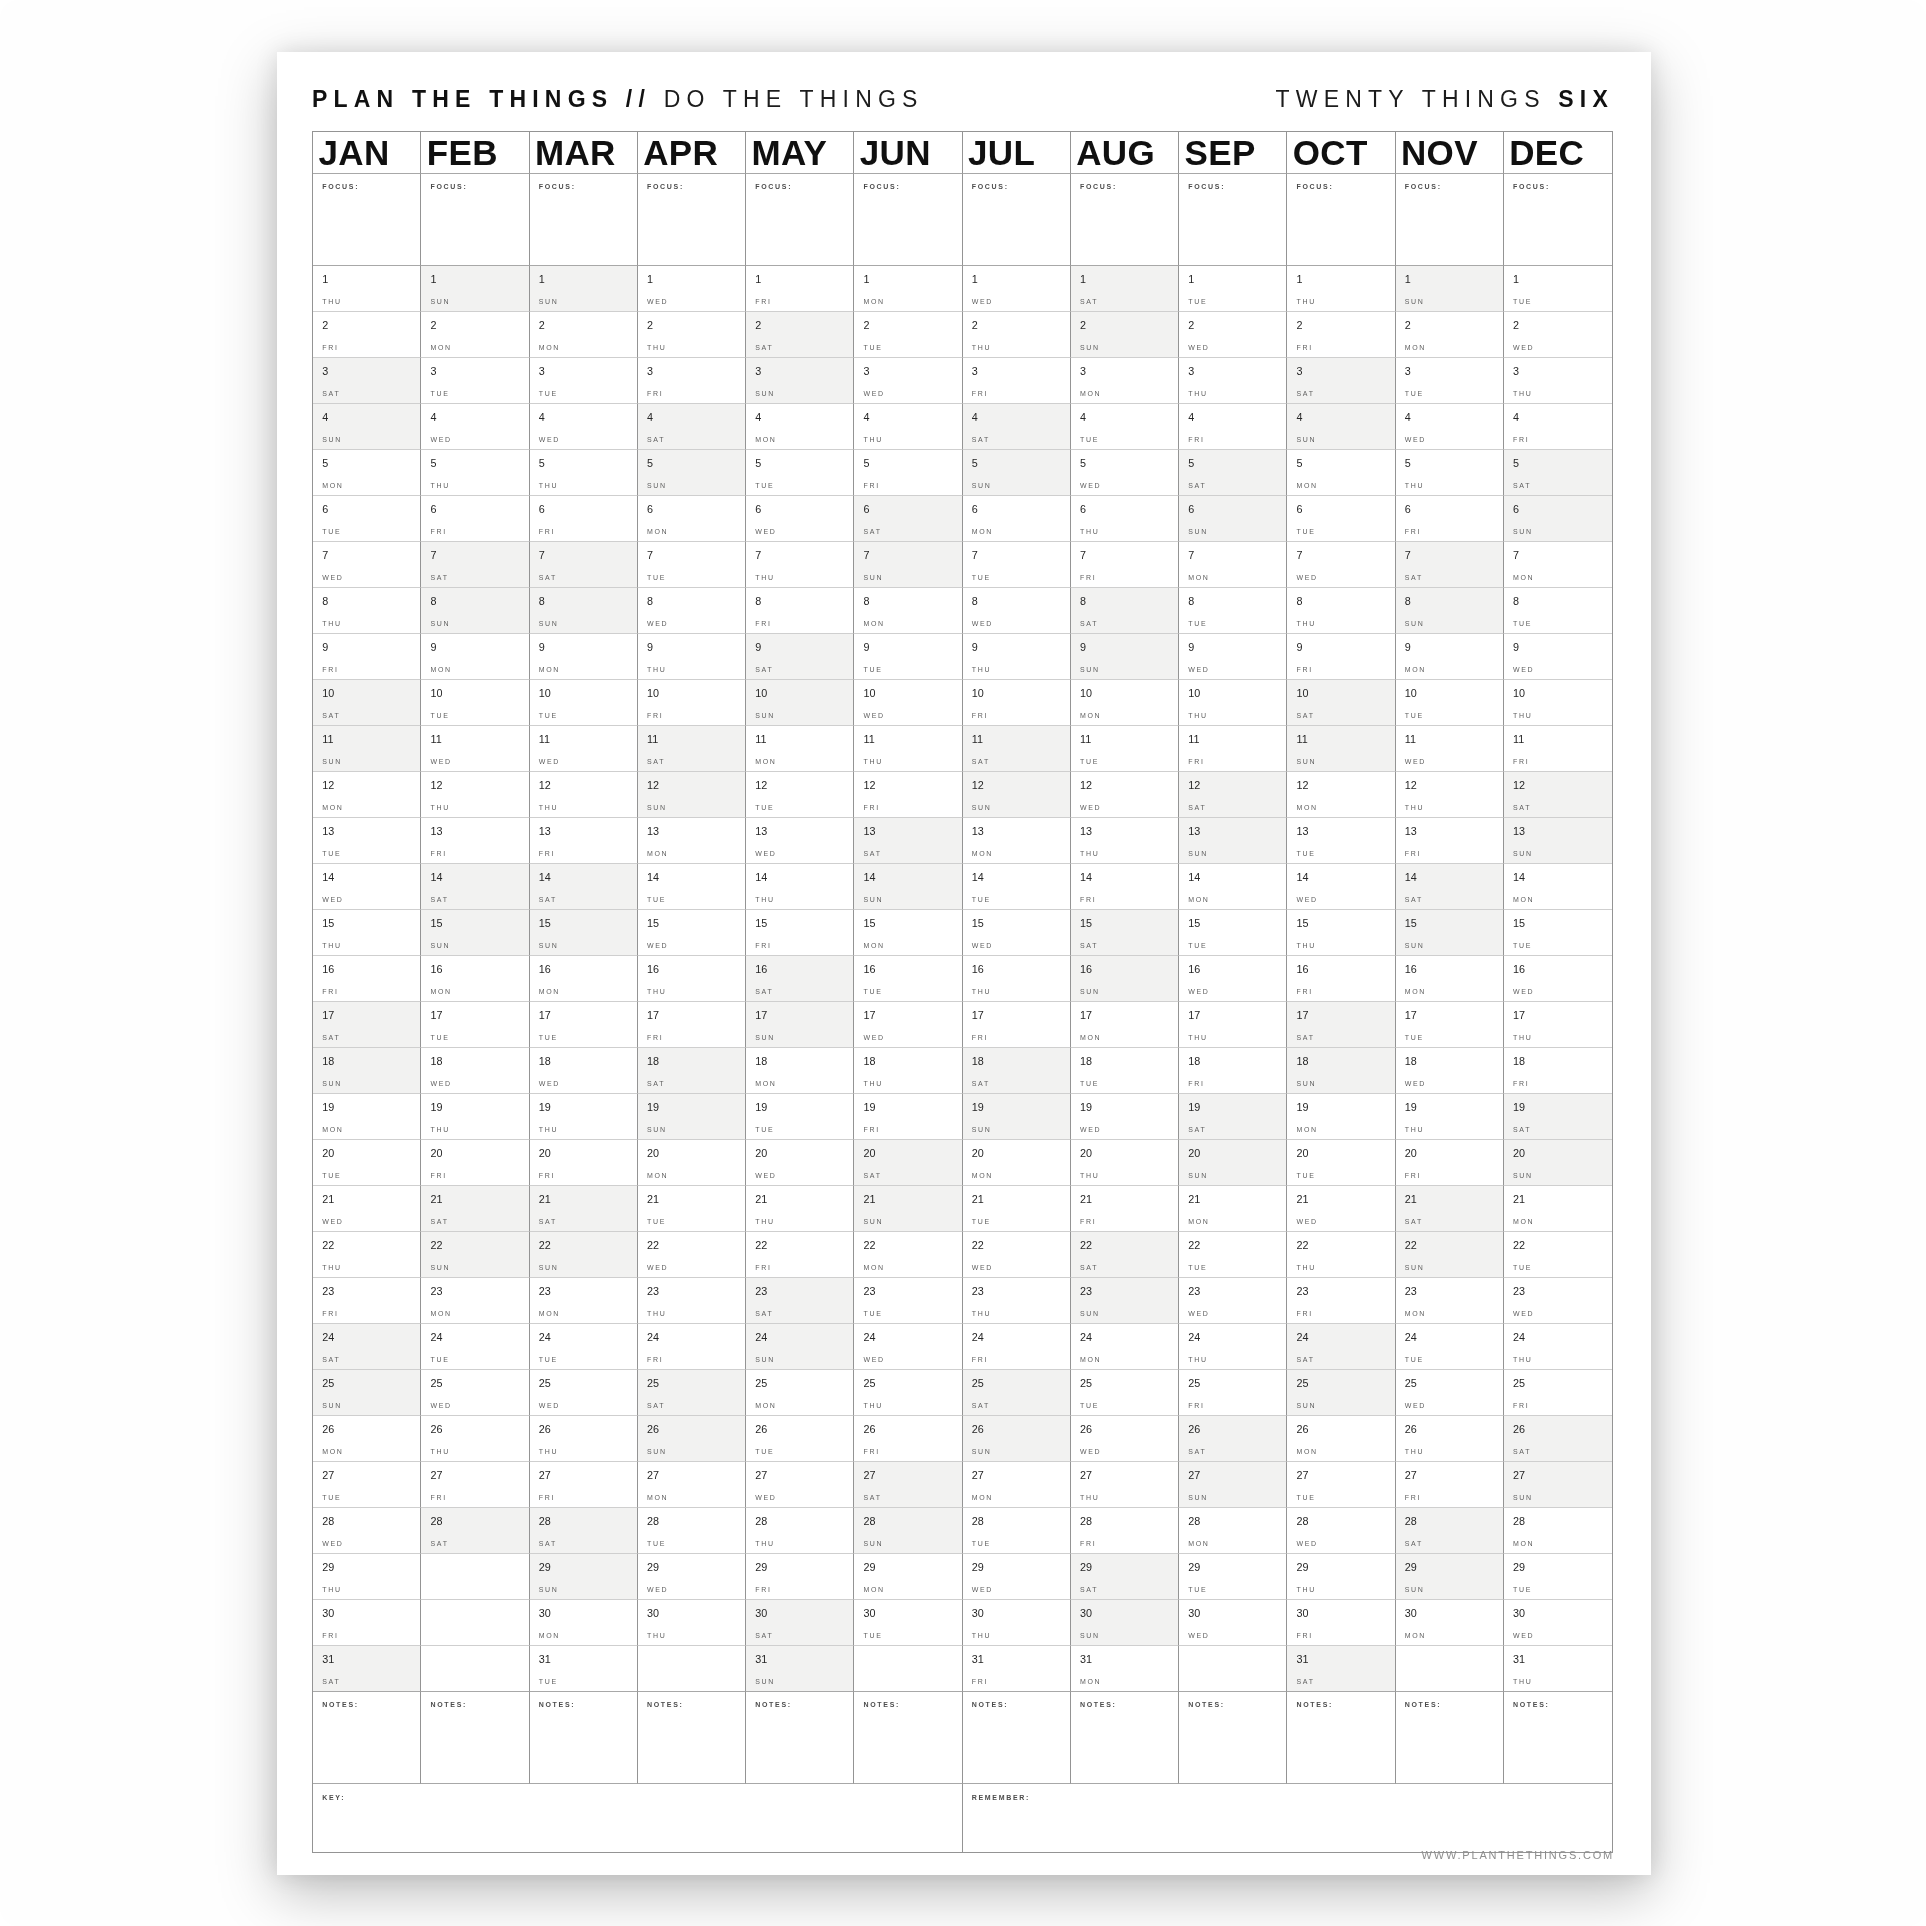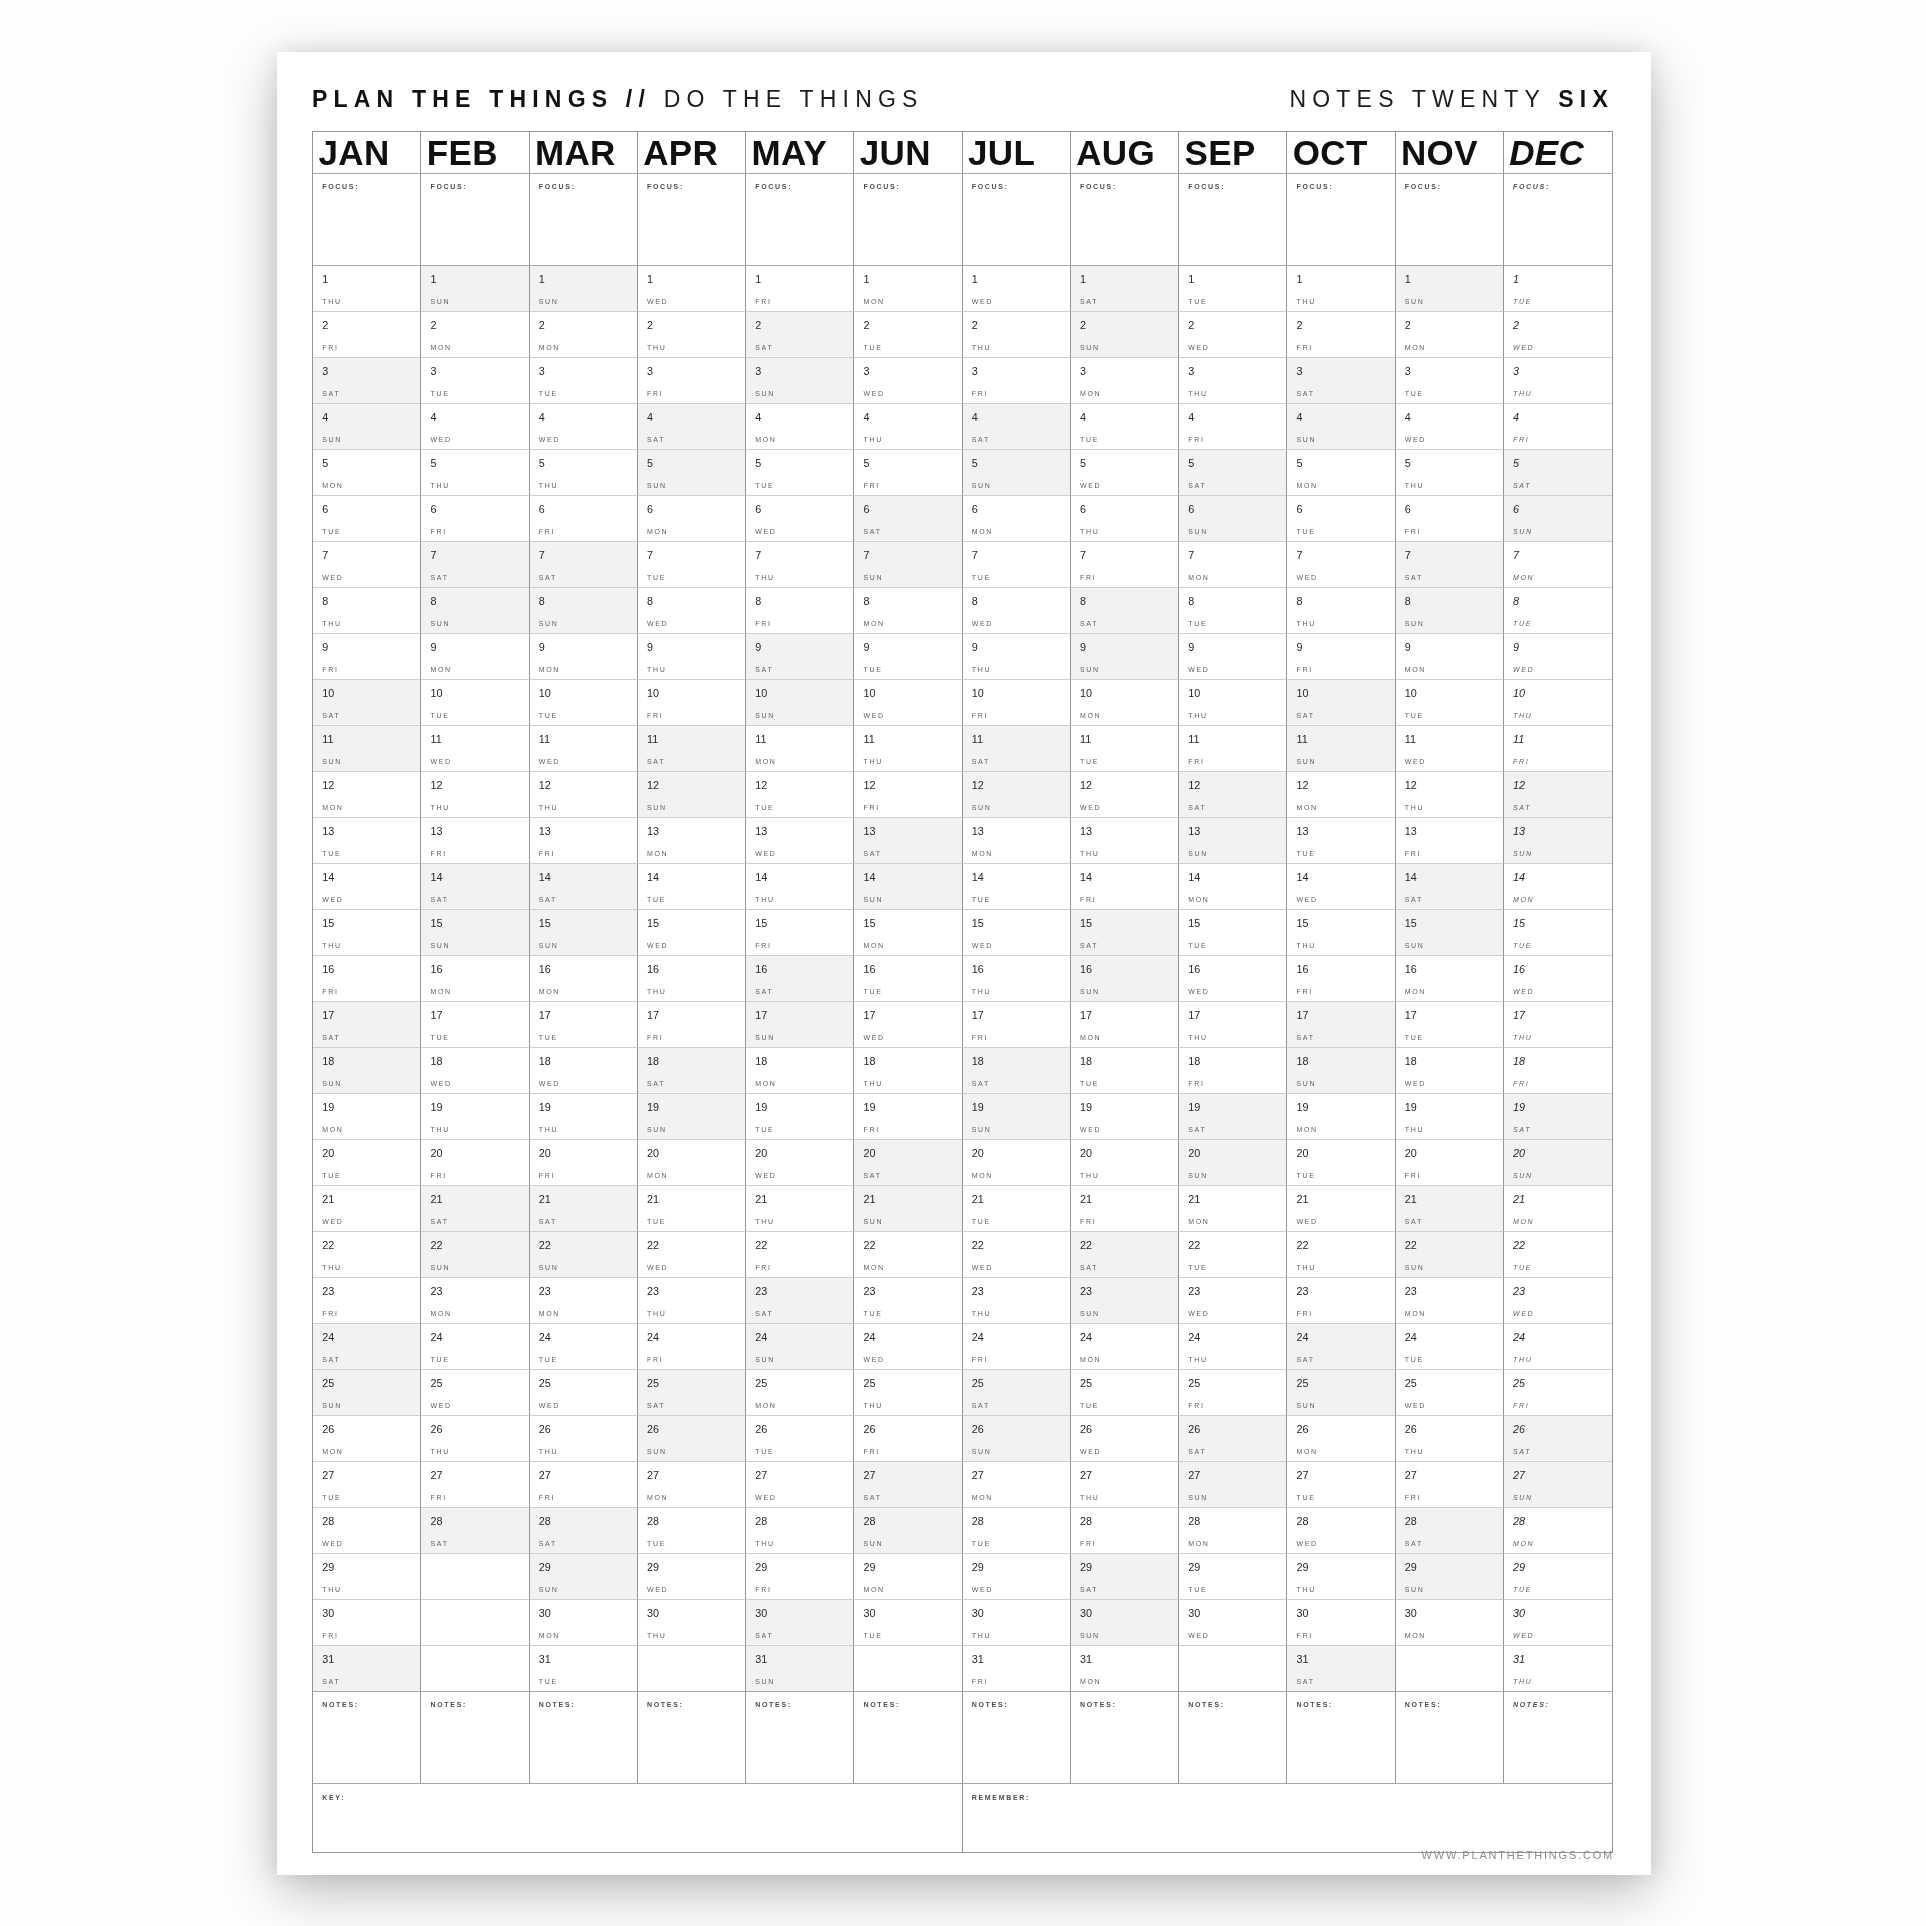--- a/index.html
+++ b/index.html
@@ -22,21 +22,21 @@
 
   .grid {
     position:absolute; left:35px; top:79px; width:1301px;
     display:grid;
     grid-template-columns: repeat(12, 1fr);
     grid-template-rows: 42px 92px repeat(31, 46px) 92px 68px;
     border:0.8px solid #949494;
     background:#ffffff;
   }
   .cell { border-right:0.8px solid #949494; border-bottom:0.8px solid #cfcfcf; position:relative; background:#fff; }
-  .cell.lastcol { border-right:none;font-style:italic; }
+  .cell.lastcol { border-right:none; }
 
   .mcell {
     display:flex; align-items:center; padding-left:5.4px;
     font-size:35px; font-weight:700; letter-spacing:0.4px; color:#101010;
     border-bottom-color:#a8a8a8;
   }
   .fcell, .ncell {
     padding:8.5px 0 0 9.2px;
     font-size:7px; font-weight:700; letter-spacing:1.7px; color:#4c4c4c;
     border-bottom-color:#a8a8a8;
@@ -63,21 +63,21 @@
 
 <div class="canvas">
   <div class="poster">
 
     <div class="titlebar">
       <div>
         <span class="b">PLAN THE THINGS //</span>
         <span class="r">DO THE THINGS</span>
       </div>
       <div>
-        <span class="r">NOTES TWENTY</span>
+        <span class="r">TWENTY THINGS</span>
         <span class="b">SIX</span>
       </div>
     </div>
 
     <div class="grid" id="grid">
 
       <div class="cell mcell">JAN</div>
         <div class="cell mcell">FEB</div>
         <div class="cell mcell">MAR</div>
         <div class="cell mcell">APR</div>

